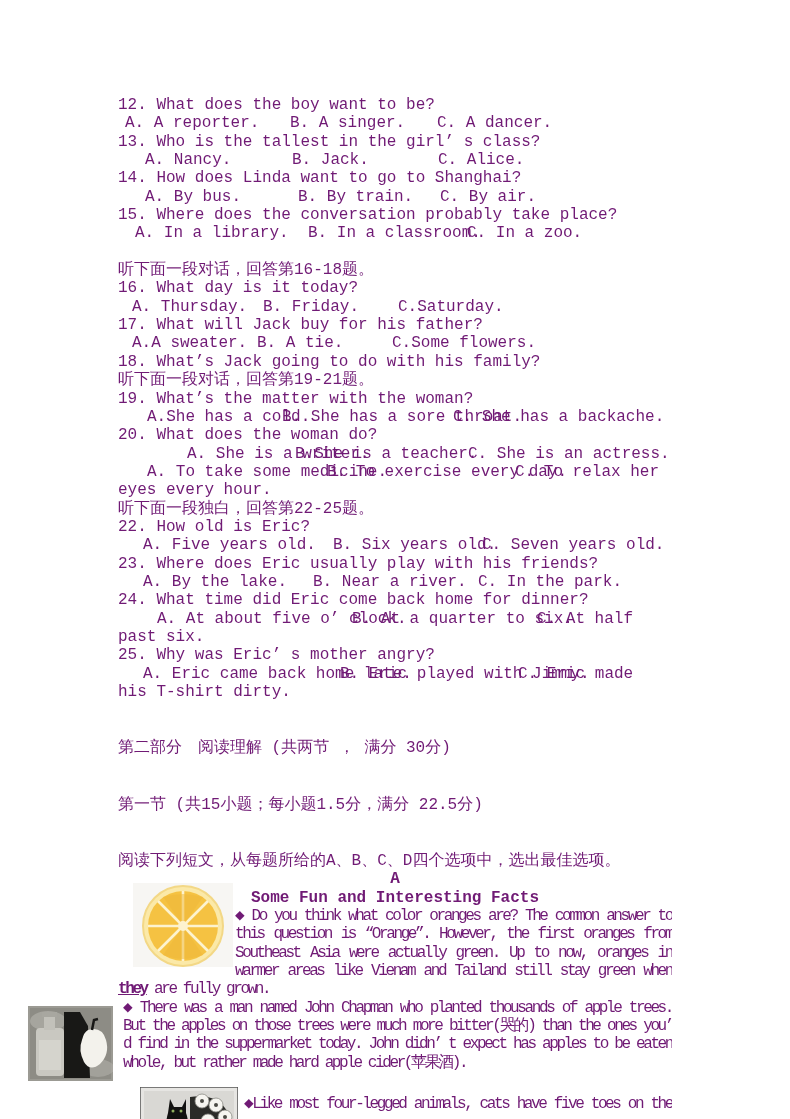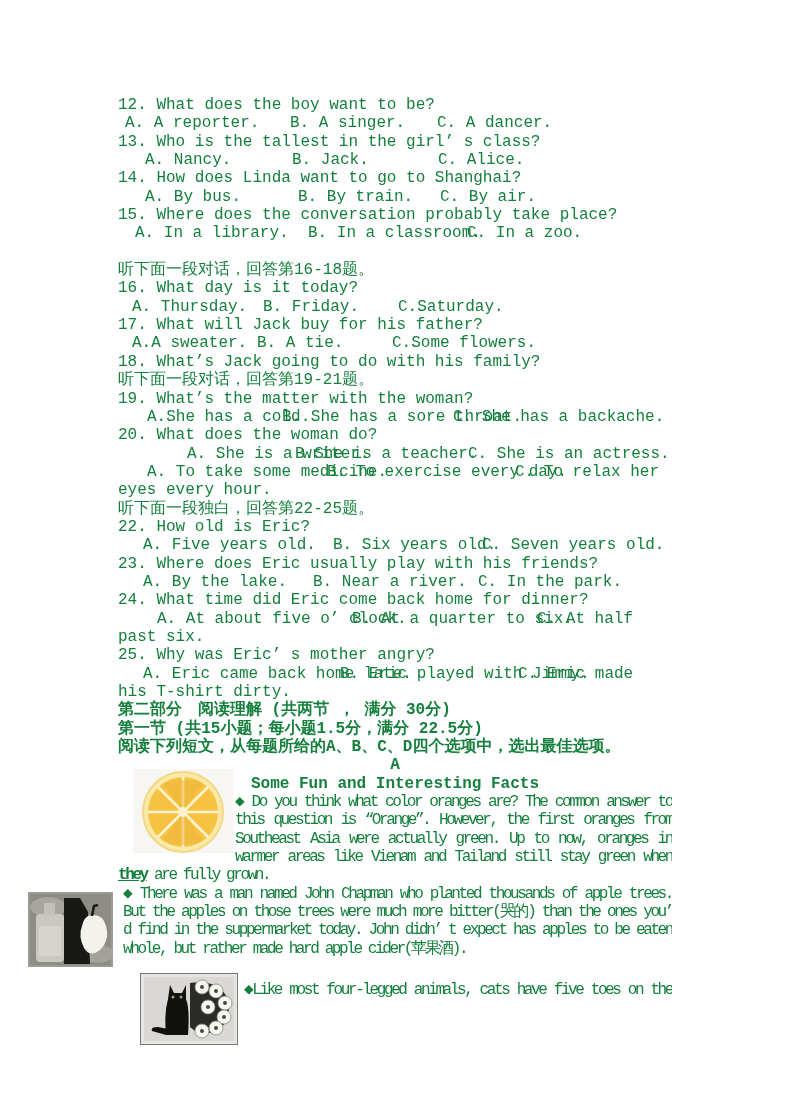--- a/index.html
+++ b/index.html
@@ -2,30 +2,30 @@
 <html><head>
 <meta charset="utf-8">
 <style>
   html,body{margin:0;padding:0;background:#ffffff;}
   .page{
     position:relative;
     width:790px;height:1119px;
     background:#ffffff;
     overflow:hidden;
     font-family:"Liberation Mono","DejaVu Sans Mono",monospace;
-    font-size:16px;color:#15803d;
+    font-size:16px;color:#701a75;
   }
   .content{
     position:absolute;left:118px;top:96px;width:554px;
     line-height:18.35px;
   }
   .line{height:18.35px;white-space:pre;}
   .optrow{position:relative;height:18.35px;}
   .opt{position:absolute;top:0;white-space:pre;}
-  .heading{font-weight:bold;height:18.35px;white-space:pre;}
+  .heading{font-weight:normal;height:18.35px;white-space:pre;margin-top:38px;}
   .centerline{text-align:center;font-weight:bold;height:18.35px;}
   .jline{
     text-align:justify;text-align-last:justify;
     letter-spacing:-2.4px;
     height:18.35px;overflow:hidden;
   }
   .lastline{height:18.35px;letter-spacing:-2.4px;}
   .emph{font-weight:bold;text-decoration:underline;}
   .para{margin:0;}
   .float-orange{float:left;width:100px;height:84px;margin:-24px 2px 0 15px;}

